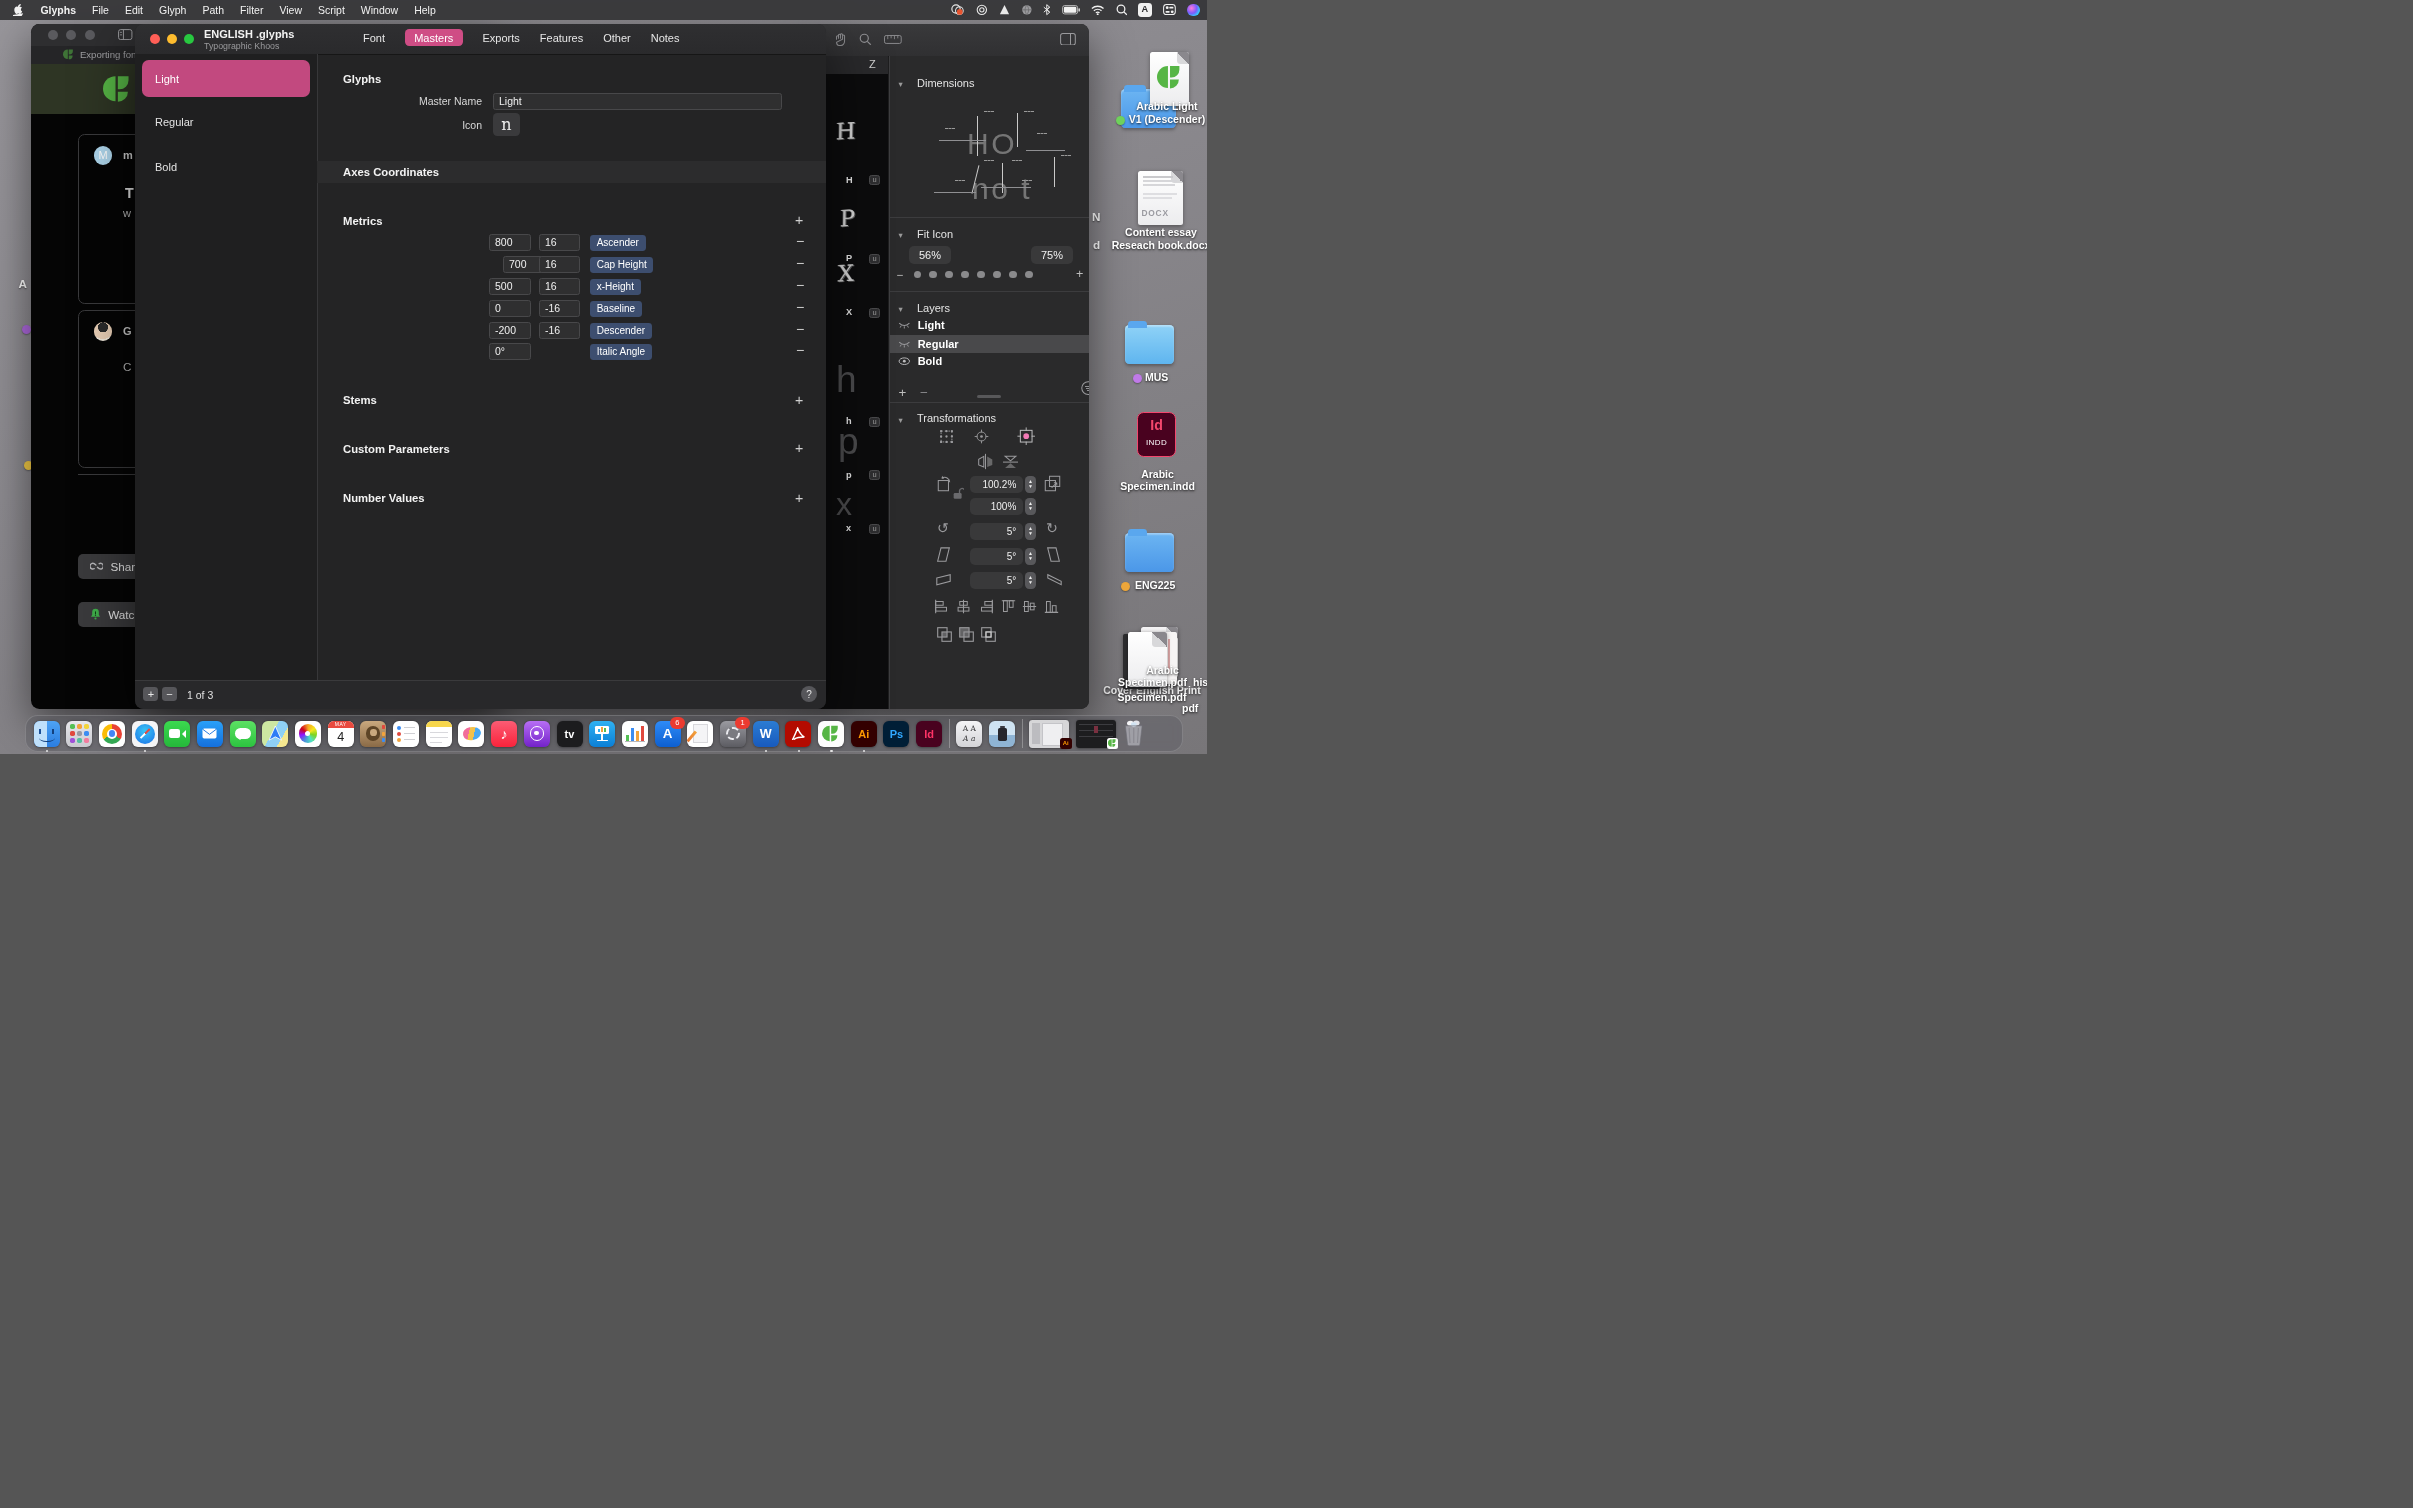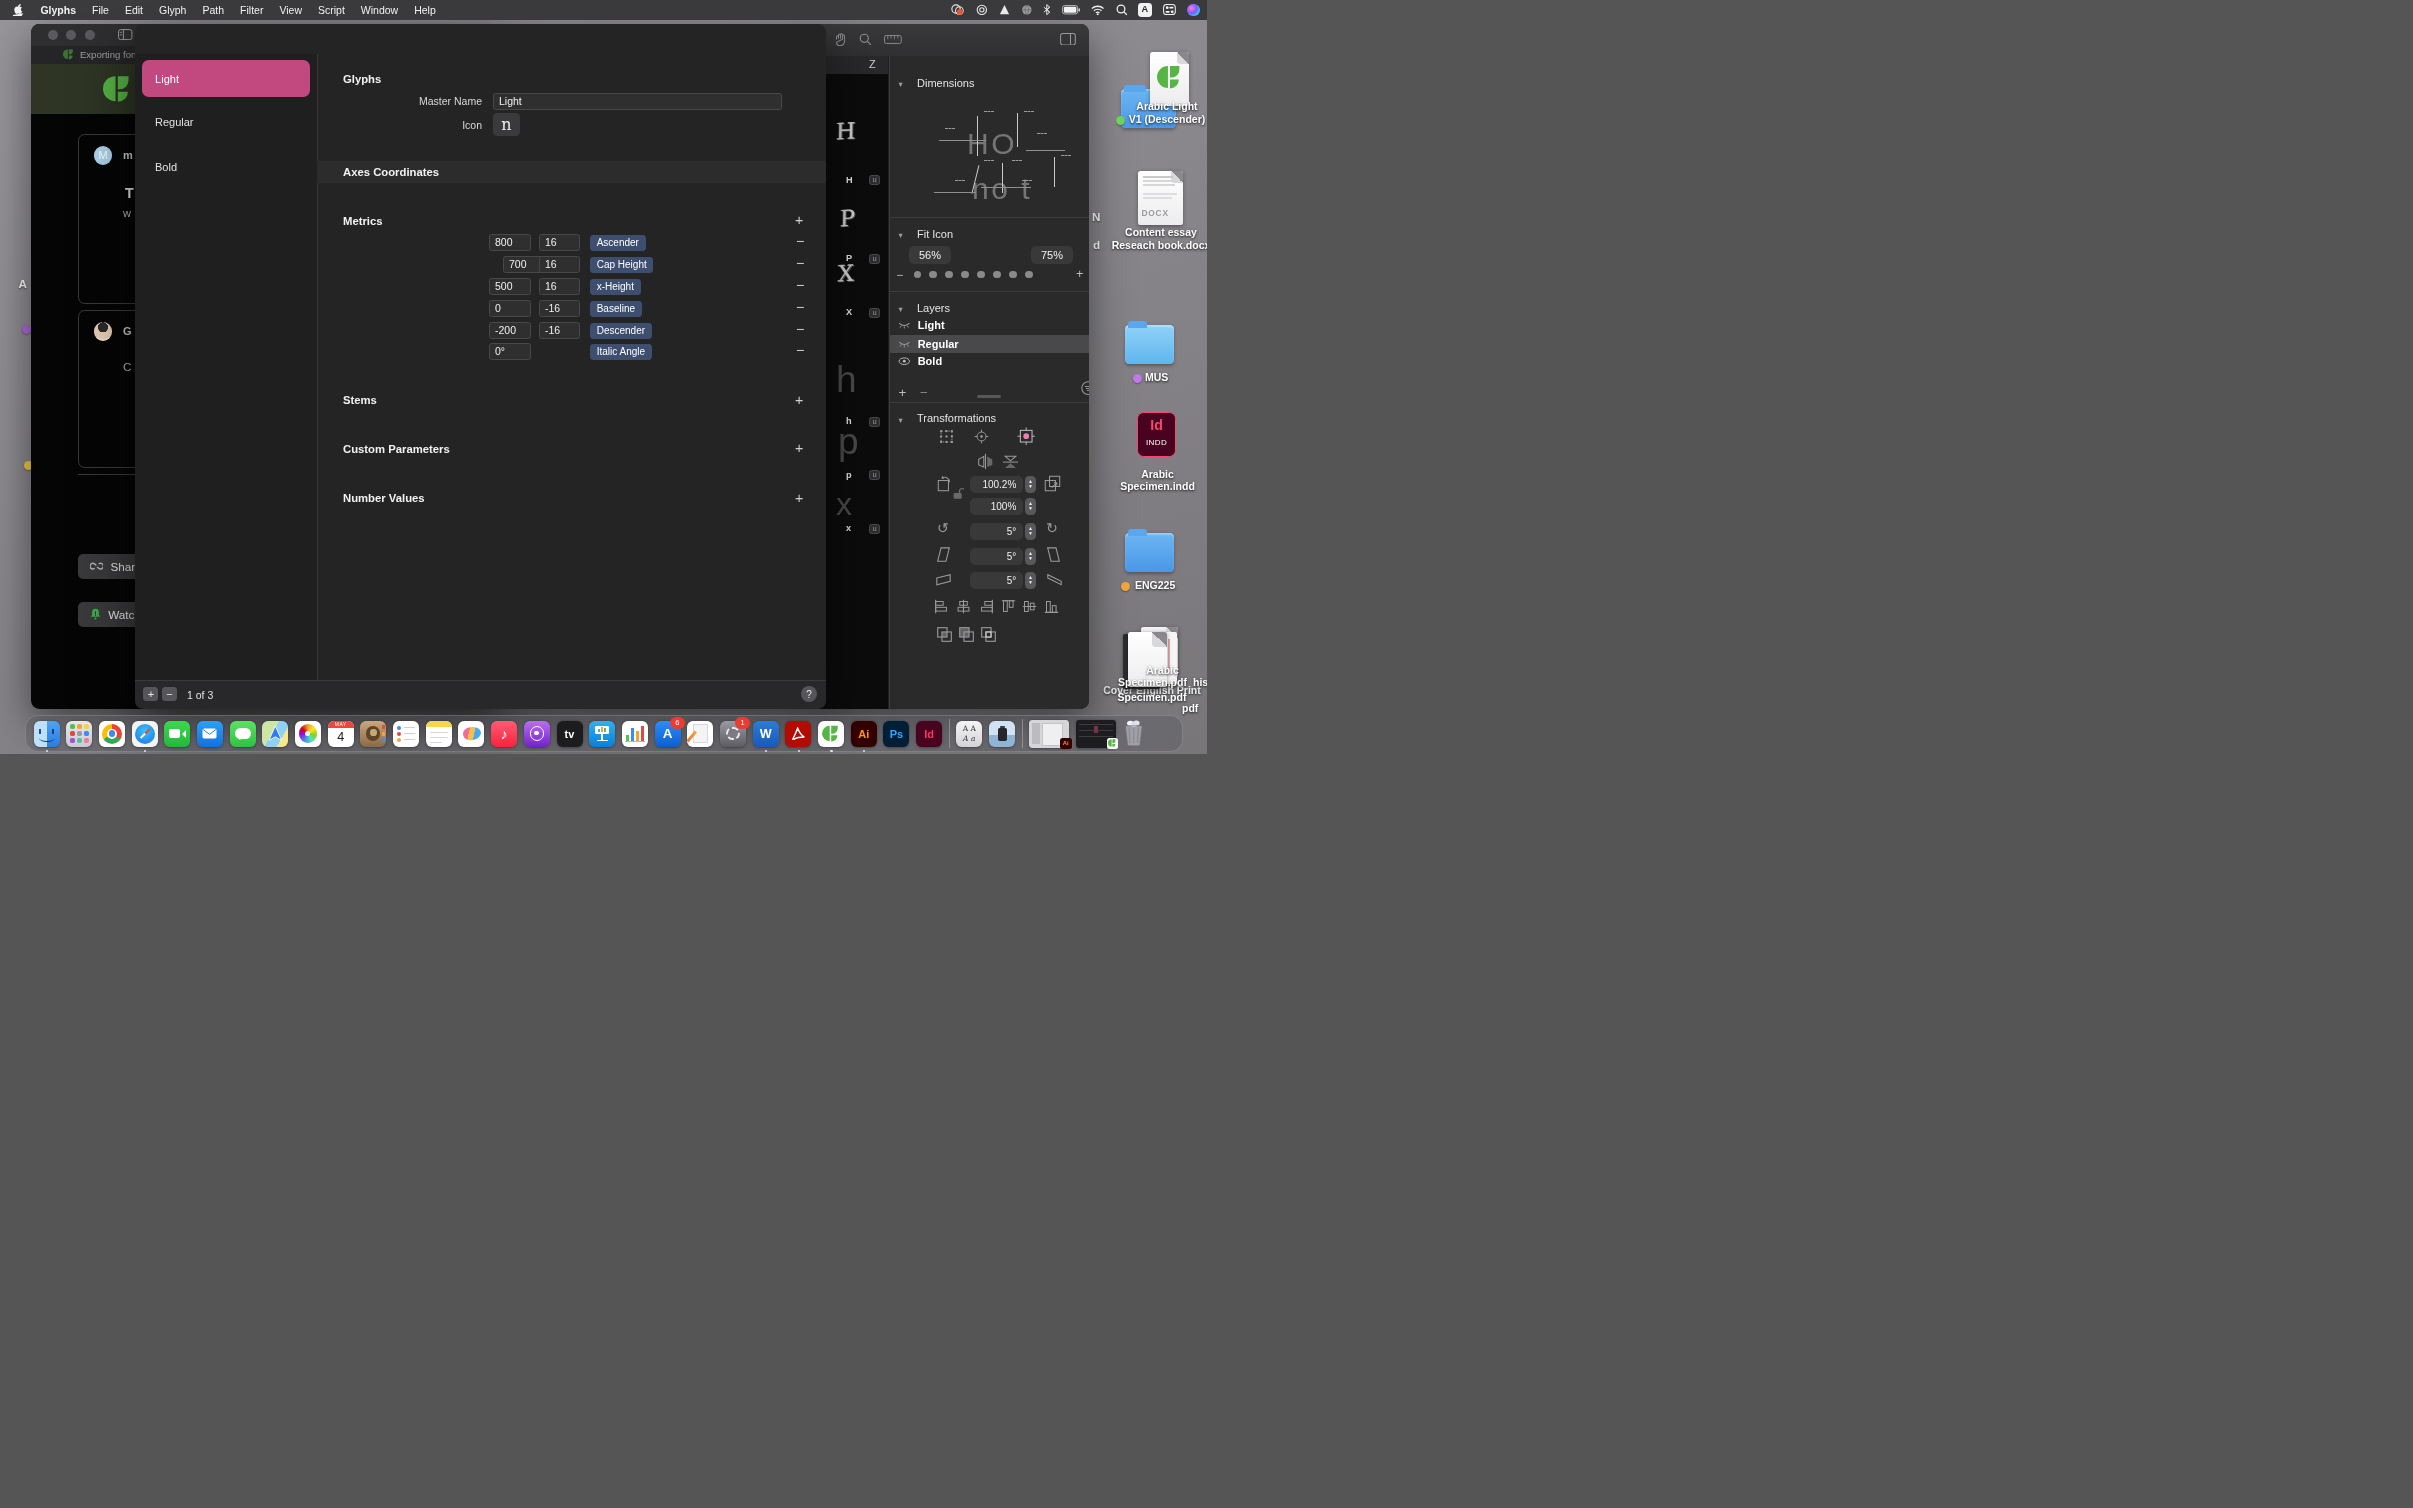--- a/index.html
+++ b/index.html
@@ -522,20 +522,35 @@
         </svg>
       <svg class="abs" style="left:90px;top:570px" width="17" height="17" viewBox="0 0 20 20">
           <rect x="2" y="2" width="11" height="11" fill="none" stroke="#9a9a9d" stroke-width="1.3"></rect>
           <rect x="7" y="7" width="11" height="11" fill="none" stroke="#9a9a9d" stroke-width="1.3"></rect>
           <rect x="7" y="7" width="6" height="6" fill="none" stroke="#cfcfcf" stroke-width="1.3"></rect>
         </svg>
     </div>
   </div>
 
   <div class="abs dialog">
+    <div class="abs titlebar">
+      <div class="abs tl" style="left:15px;top:10px;background:#ff5f57"></div>
+      <div class="abs tl" style="left:32px;top:10px;background:#febc2e"></div>
+      <div class="abs tl" style="left:49px;top:10px;background:#28c840"></div>
+      <div class="abs" style="left:69px;top:4.2px;font-size:11px;font-weight:bold;color:#f2f2f2">ENGLISH .glyphs</div>
+      <div class="abs" style="left:69px;top:17px;font-size:8.8px;color:#9a9a9d">Typographic Khoos</div>
+      <div class="abs" style="left:228px;top:5.9px;display:flex;align-items:center;gap:20px;font-size:11px;color:#e6e6e6">
+        <span>Font</span>
+        <span class="pill-tab">Masters</span>
+        <span>Exports</span>
+        <span>Features</span>
+        <span>Other</span>
+        <span>Notes</span>
+      </div>
+    </div>
 
     <div class="abs" style="left:0;top:30px;width:182px;bottom:28px;background:#1f1f20;border-right:0.8px solid #373739">
       <div class="abs" style="left:6.7px;top:6.7px;width:168px;height:37px;background:#c2497f;border-radius:6.7px;color:#fff;font-size:11px;display:flex;align-items:center;padding-left:13.4px;box-sizing:border-box">Light</div>
       <div class="abs" style="left:20px;top:62px;color:#e3e3e3;font-size:11px">Regular</div>
       <div class="abs" style="left:20px;top:107px;color:#e3e3e3;font-size:11px">Bold</div>
     </div>
 
     <div class="abs sechead" style="left:208px;top:49px">Glyphs</div>
     <div class="abs" style="left:213px;top:71px;width:134px;text-align:right;font-size:10.5px;color:#d8d8d8">Master Name</div>
     <div class="abs field" style="left:358px;top:69px;width:289px;height:17px">Light</div>

